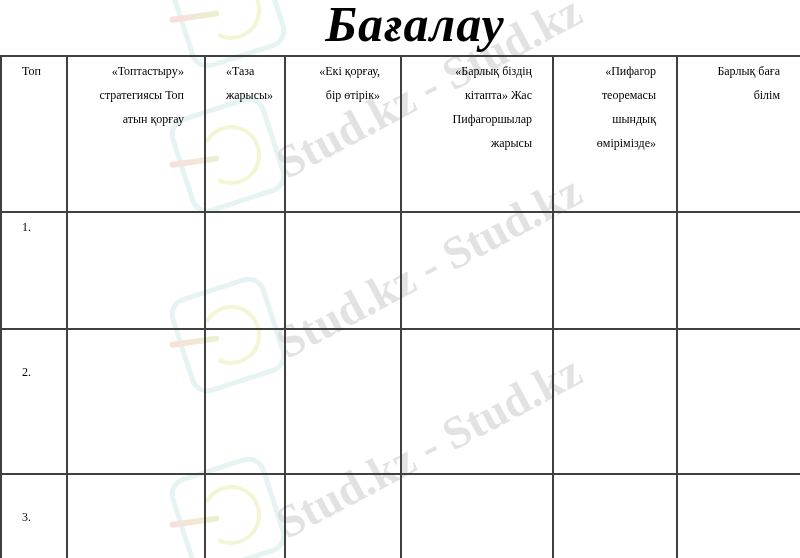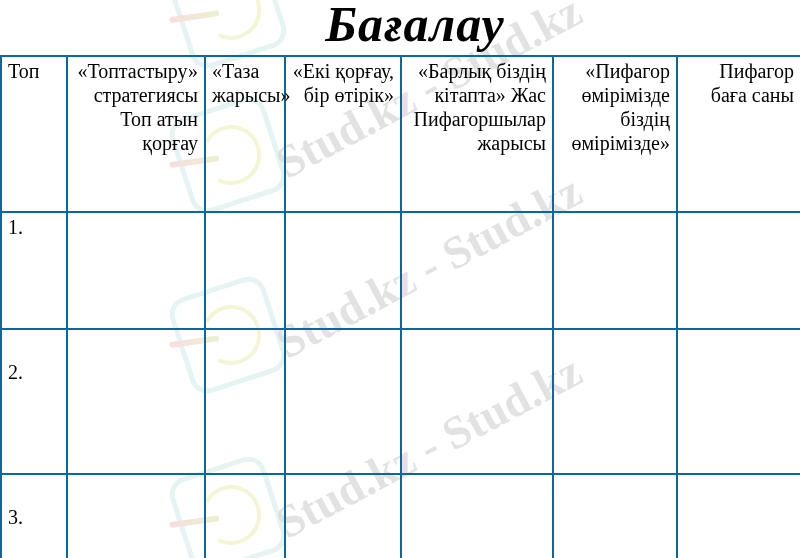--- a/index.html
+++ b/index.html
@@ -1,19 +1,19 @@
 <!DOCTYPE html>
 <html><head>
 <meta charset="utf-8">
 <style>
   html, body { margin:0; padding:0; }
   body { width:800px; height:558px; background:#ffffff; position:relative; overflow:hidden; font-family:"Liberation Serif", serif; color:#000; }
   .title { position:absolute; left:0; top:-6px; width:830px; text-align:center; font-family:"Liberation Serif", serif; font-weight:bold; font-style:italic; font-size:50px; line-height:60px; letter-spacing:1px; }
   table.grade { position:absolute; left:0; top:55px; border-collapse:collapse; table-layout:fixed; width:800px; }
-  table.grade td { border:2px solid #0369a1; vertical-align:top; padding:2px 6px; font-size:20px; line-height:24px; }
+  table.grade td { border:2px solid #404040; vertical-align:top; padding:2px 20px; font-size:12px; line-height:24px; }
   table.grade tr.head td { height:150px; text-align:right; }
   table.grade tr.head td.left { text-align:left; }
   table.grade tr.row td { height:111px; }
   .wm { position:absolute; pointer-events:none; }
   .wm-text { font-family:"Liberation Serif", serif; font-weight:bold; font-size:46px; color:#d9d9d9; transform:rotate(-28deg); white-space:nowrap; opacity:0.75; }
   .wm-logo { width:90px; height:90px; border:5px solid #d4ecec; border-radius:18px; transform:rotate(-18deg); opacity:0.6; }
   .wm-logo .ring { position:absolute; left:18px; top:16px; width:52px; height:52px; border-radius:50%; border:4px solid #eef0b8; border-left-color:transparent; }
   .wm-logo .bird { position:absolute; left:-14px; top:38px; width:50px; height:6px; background:linear-gradient(90deg,#f5c8c8,#dfe8b0); transform:rotate(10deg); border-radius:3px; }
 </style>
 </head>
@@ -51,22 +51,22 @@
       <col style="width:124px">
       <col style="width:124px">
   </colgroup>
   <tbody>
       <tr class="head">
     <td class="left">Топ</td>
     <td>«Топтастыру» стратегиясы Топ атын қорғау</td>
     <td class="left">«Таза жарысы»</td>
     <td>«Екі қорғау, бір өтірік»</td>
     <td>«Барлық біздің кітапта» Жас Пифагоршылар жарысы</td>
-    <td>«Пифагор өмірімізде біздің өмірімізде»</td>
-    <td>Пифагор баға саны</td>
+    <td>«Пифагор теоремасы шындық өмірімізде»</td>
+    <td>Барлық баға білім</td>
   </tr>
   <tr class="row">
     <td>1.</td>
     <td></td>
     <td></td>
     <td></td>
     <td></td>
     <td></td>
     <td></td>
   </tr>

